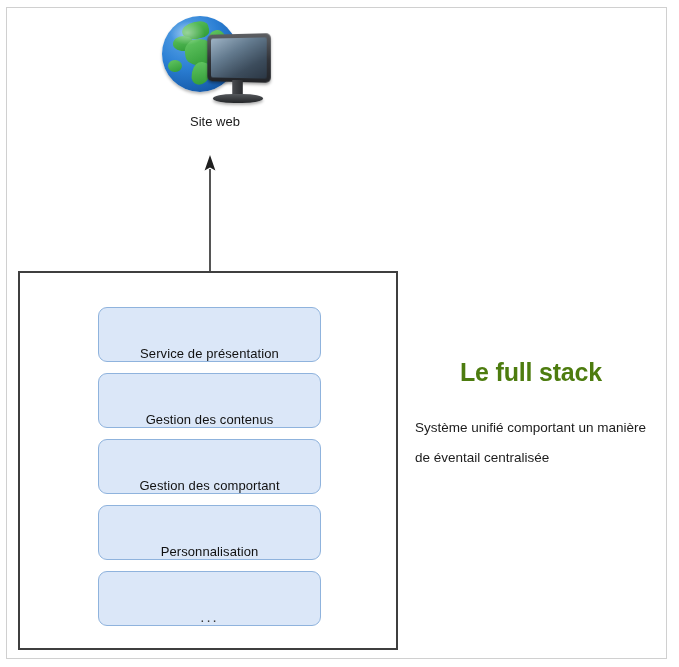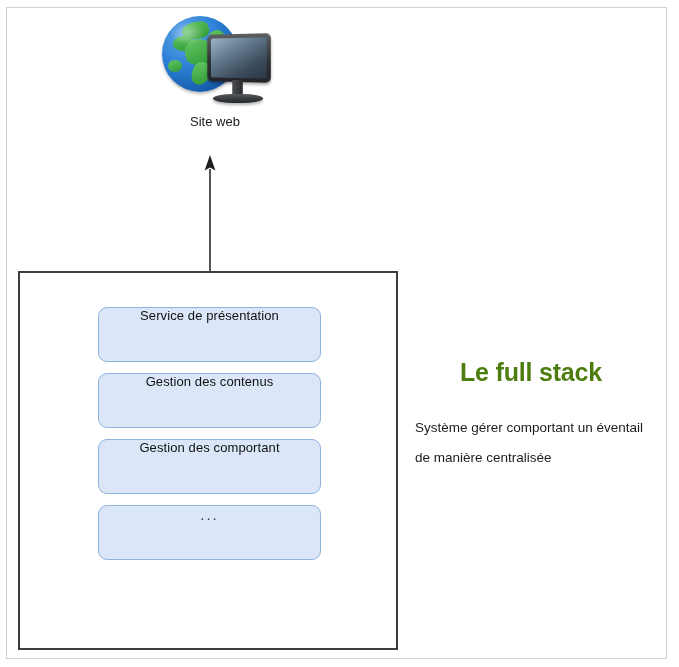--- a/index.html
+++ b/index.html
@@ -166,21 +166,21 @@
 
   .stack-item {
     width: 223px;
     height: 55px;
     margin-bottom: 11px;
     background: #dbe7f8;
     border: 1px solid #8fb3dd;
     border-radius: 9px;
     box-sizing: border-box;
     display: flex;
-    align-items: flex-start;
+    align-items: flex-end;
     justify-content: center;
     font-size: 13px;
     color: #111111;
     letter-spacing: 0.1px;
   }
   .stack-item:last-child { margin-bottom: 0; }
   .stack-item.ellipsis {
     font-size: 15px;
     letter-spacing: 2px;
     color: #3a3a3a;
@@ -250,27 +250,30 @@
     <div class="stack-list">
       <div class="stack-item">
         <span>Service de présentation</span>
       </div>
       <div class="stack-item">
         <span>Gestion des contenus</span>
       </div>
       <div class="stack-item">
         <span>Gestion des comportant</span>
       </div>
+      <div class="stack-item">
+        <span>Personnalisation</span>
+      </div>
       <div class="stack-item ellipsis">
         <span>...</span>
       </div>
     </div>
   </div>
 
   <div class="info-block">
     <div class="info-title">Le full stack</div>
     <div class="info-lines">
-      <div class="info-line">Système gérer comportant un éventail</div>
-      <div class="info-line">de manière centralisée</div>
+      <div class="info-line">Système unifié comportant un manière</div>
+      <div class="info-line">de éventail centralisée</div>
     </div>
   </div>
 
 </div>
 
 </body></html>

